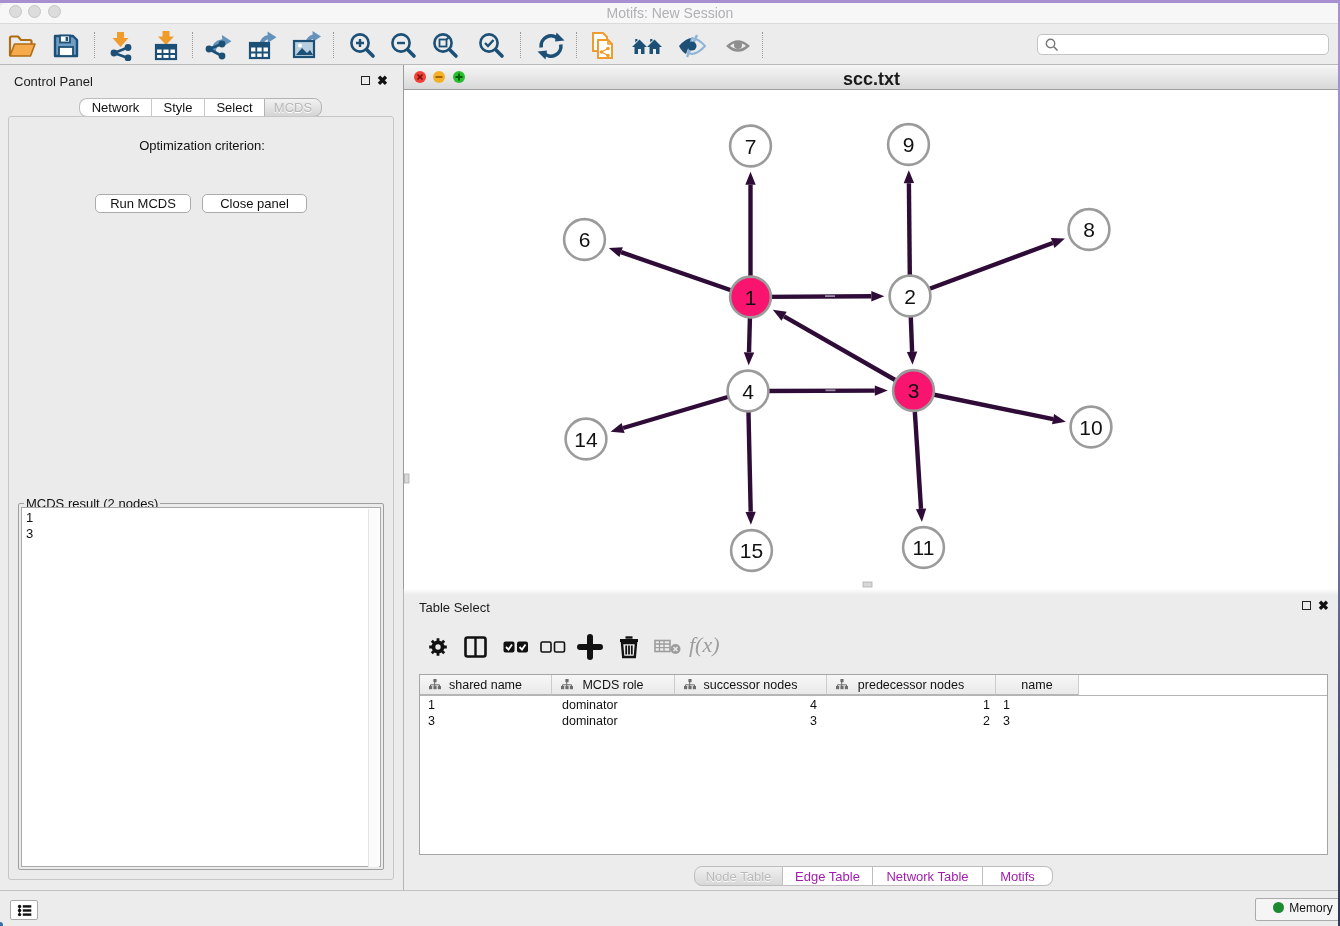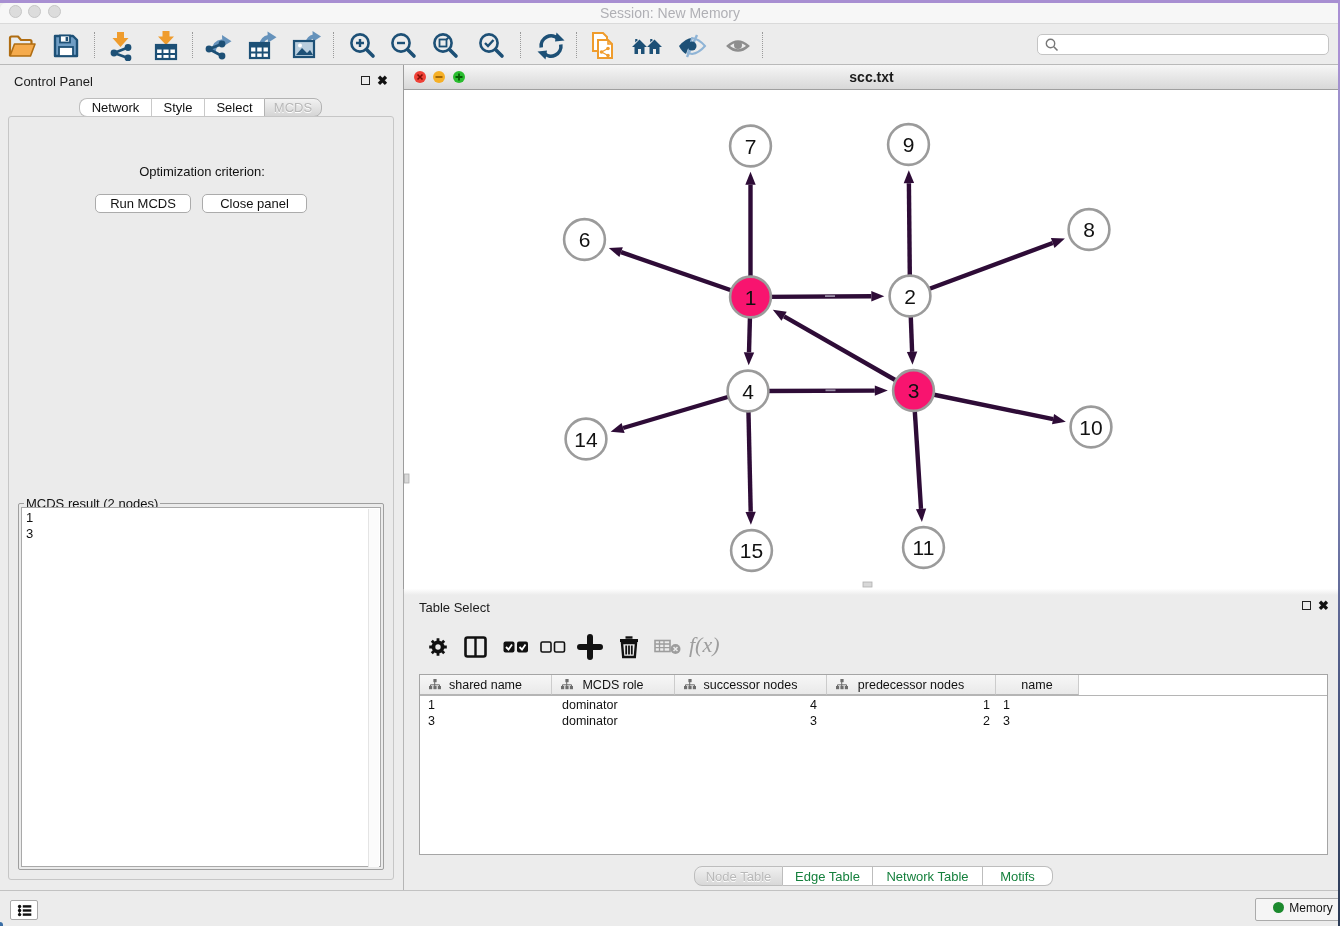--- a/index.html
+++ b/index.html
@@ -14,53 +14,53 @@
 
 #toolbar { left:0; top:23px; width:1340px; height:42px; background:#ececec; border-bottom:1px solid #b9b9b9; border-top:1px solid #dadada; }
 .tsep { position:absolute; top:8px; height:26px; width:0; border-left:1px dotted #9a9a9a; }
 
 #cpanel { left:0; top:66px; width:402px; height:824px; background:#ececec; }
 .ptitle { font-size:13px; color:#1c1c1c; }
 .maxbox { position:absolute; width:9px; height:9px; border:1.5px solid #222; }
 .closex { position:absolute; font-size:13px; font-weight:bold; color:#111; line-height:10px; }
 .tabseg { position:absolute; top:32px; height:19px; background:#fff; border-top:1px solid #bdbdbd; border-bottom:1px solid #bdbdbd; font-size:13px; color:#111; text-align:center; line-height:18px; }
 #cpcontent { left:8px; top:50px; width:386px; height:764px; background:#ebebeb; border:1px solid #c6c6c6; border-radius:3px; }
-#optlabel { left:0; top:21px; width:386px; text-align:center; font-size:13px; color:#111;margin-top:26px; }
+#optlabel { left:0; top:21px; width:386px; text-align:center; font-size:13px; color:#111; }
 #dropdown { left:36px; top:43px; width:311px; height:19px; background:#fff; border:1px solid #ababab; border-radius:4px; font-size:13px; color:#111; line-height:18px; padding-left:10px; }
 .btn { position:absolute; height:19px; background:#fff; border:1px solid #ababab; border-radius:5px; font-size:13px; color:#111; text-align:center; line-height:17px; }
 #fieldset { left:9px; top:386px; width:366px; height:367px; border:1px solid #9f9f9f; border-radius:2px; }
 #fieldlegend { left:5px; top:-8px; background:#ebebeb; font-size:13px; color:#111; padding:0 2px; position:absolute; }
 #fieldwhite { position:absolute; left:2px; top:3px; width:360px; height:360px; background:#fff; border:1px solid #a9a9a9; font-size:13px; color:#111; line-height:16px; padding:2px 0 0 4px; }
 #fieldscroll { position:absolute; right:1px; top:1px; width:11px; height:358px; background:#fbfbfb; border-left:1px solid #e4e4e4; }
 
 #netwin { left:403px; top:65px; width:937px; height:524px; background:#fff; border-left:1px solid #9c9c9c; border-right:1px solid #9c9c9c; }
 #nettitle { position:absolute; left:0; top:0; width:935px; height:25px; background:linear-gradient(#f6f6f6,#d8d8d8); border-bottom:1px solid #9f9f9f; }
-#nettitle .t { position:absolute; width:100%; text-align:center; top:4px; font-size:14px; font-weight:bold; color:#1a1a1a; }
+#nettitle .t { position:absolute; width:100%; text-align:center; top:4px; font-size:18px; font-weight:bold; color:#1a1a1a; }
 .mac { position:absolute; top:6px; width:12px; height:12px; border-radius:50%; text-align:center; }
 .mac svg { position:absolute; left:0; top:0; }
 
 #tpanel { left:403px; top:589px; width:937px; height:301px; background:#ececec; border-left:1px solid #b5b5b5; }
 #ttable { position:absolute; left:15px; top:85px; width:909px; height:181px; background:#fff; border:1px solid #a5a5a5; }
 .thead { position:absolute; top:0; height:20px; background:linear-gradient(#f7f7f7,#e9e9e9); border-right:1px solid #ccc; border-bottom:1px solid #b5b5b5; font-size:12.5px; color:#111; text-align:center; line-height:20px; }
 .trow { position:absolute; font-size:12.5px; color:#111; height:16px; line-height:16px; }
 
-.btab { position:absolute; top:0; height:20px; background:#fff; border:1px solid #bdbdbd; border-left:none; font-size:13px; color:#15803d; text-align:center; line-height:19px; }
+.btab { position:absolute; top:0; height:20px; background:#fff; border:1px solid #bdbdbd; border-left:none; font-size:13px; color:#a21caf; text-align:center; line-height:19px; }
 
 #statusbar { left:0; top:890px; width:1340px; height:36px; background:#ececec; border-top:1px solid #c2c2c2; }
 #rightedge { right:0; top:0; width:2.5px; height:926px; background:linear-gradient(180deg,#aa90d4 0px,#aa90d4 60px,#9193c4 140px,#8a8ec2 420px,#4a5680 700px,#2b3a55 926px); }
 #rightedge2 { right:0; top:0; width:0; height:0; }
 </style>
 </head>
 <body>
 <div id="purpletop" class="abs"></div>
 <div id="titlebar" class="abs">
   <div class="dot" style="left:9px;"></div>
   <div class="dot" style="left:28px;"></div>
   <div class="dot" style="left:48px;"></div>
-  <div id="wintitle" class="abs">Session: New Memory</div>
+  <div id="wintitle" class="abs">Motifs: New Session</div>
 </div>
 <div id="toolbar" class="abs">
 <div class="tsep" style="left:94px;"></div>
     <div class="tsep" style="left:192px;"></div>
     <div class="tsep" style="left:333px;"></div>
     <div class="tsep" style="left:520px;"></div>
     <div class="tsep" style="left:576px;"></div>
     <div class="tsep" style="left:762px;"></div>
     <div style="position:absolute; left:7px; top:7px; width:30px; height:30px;"><svg width="30" height="30" viewBox="0 0 30 30">
 <path d="M3 25 V7 q0-1.5 1.5-1.5 h6.5 l3 3.5 h9 q1.5 0 1.5 1.5 V13" fill="#e8ecef" stroke="#b06d12" stroke-width="2.2" stroke-linejoin="round"></path>

